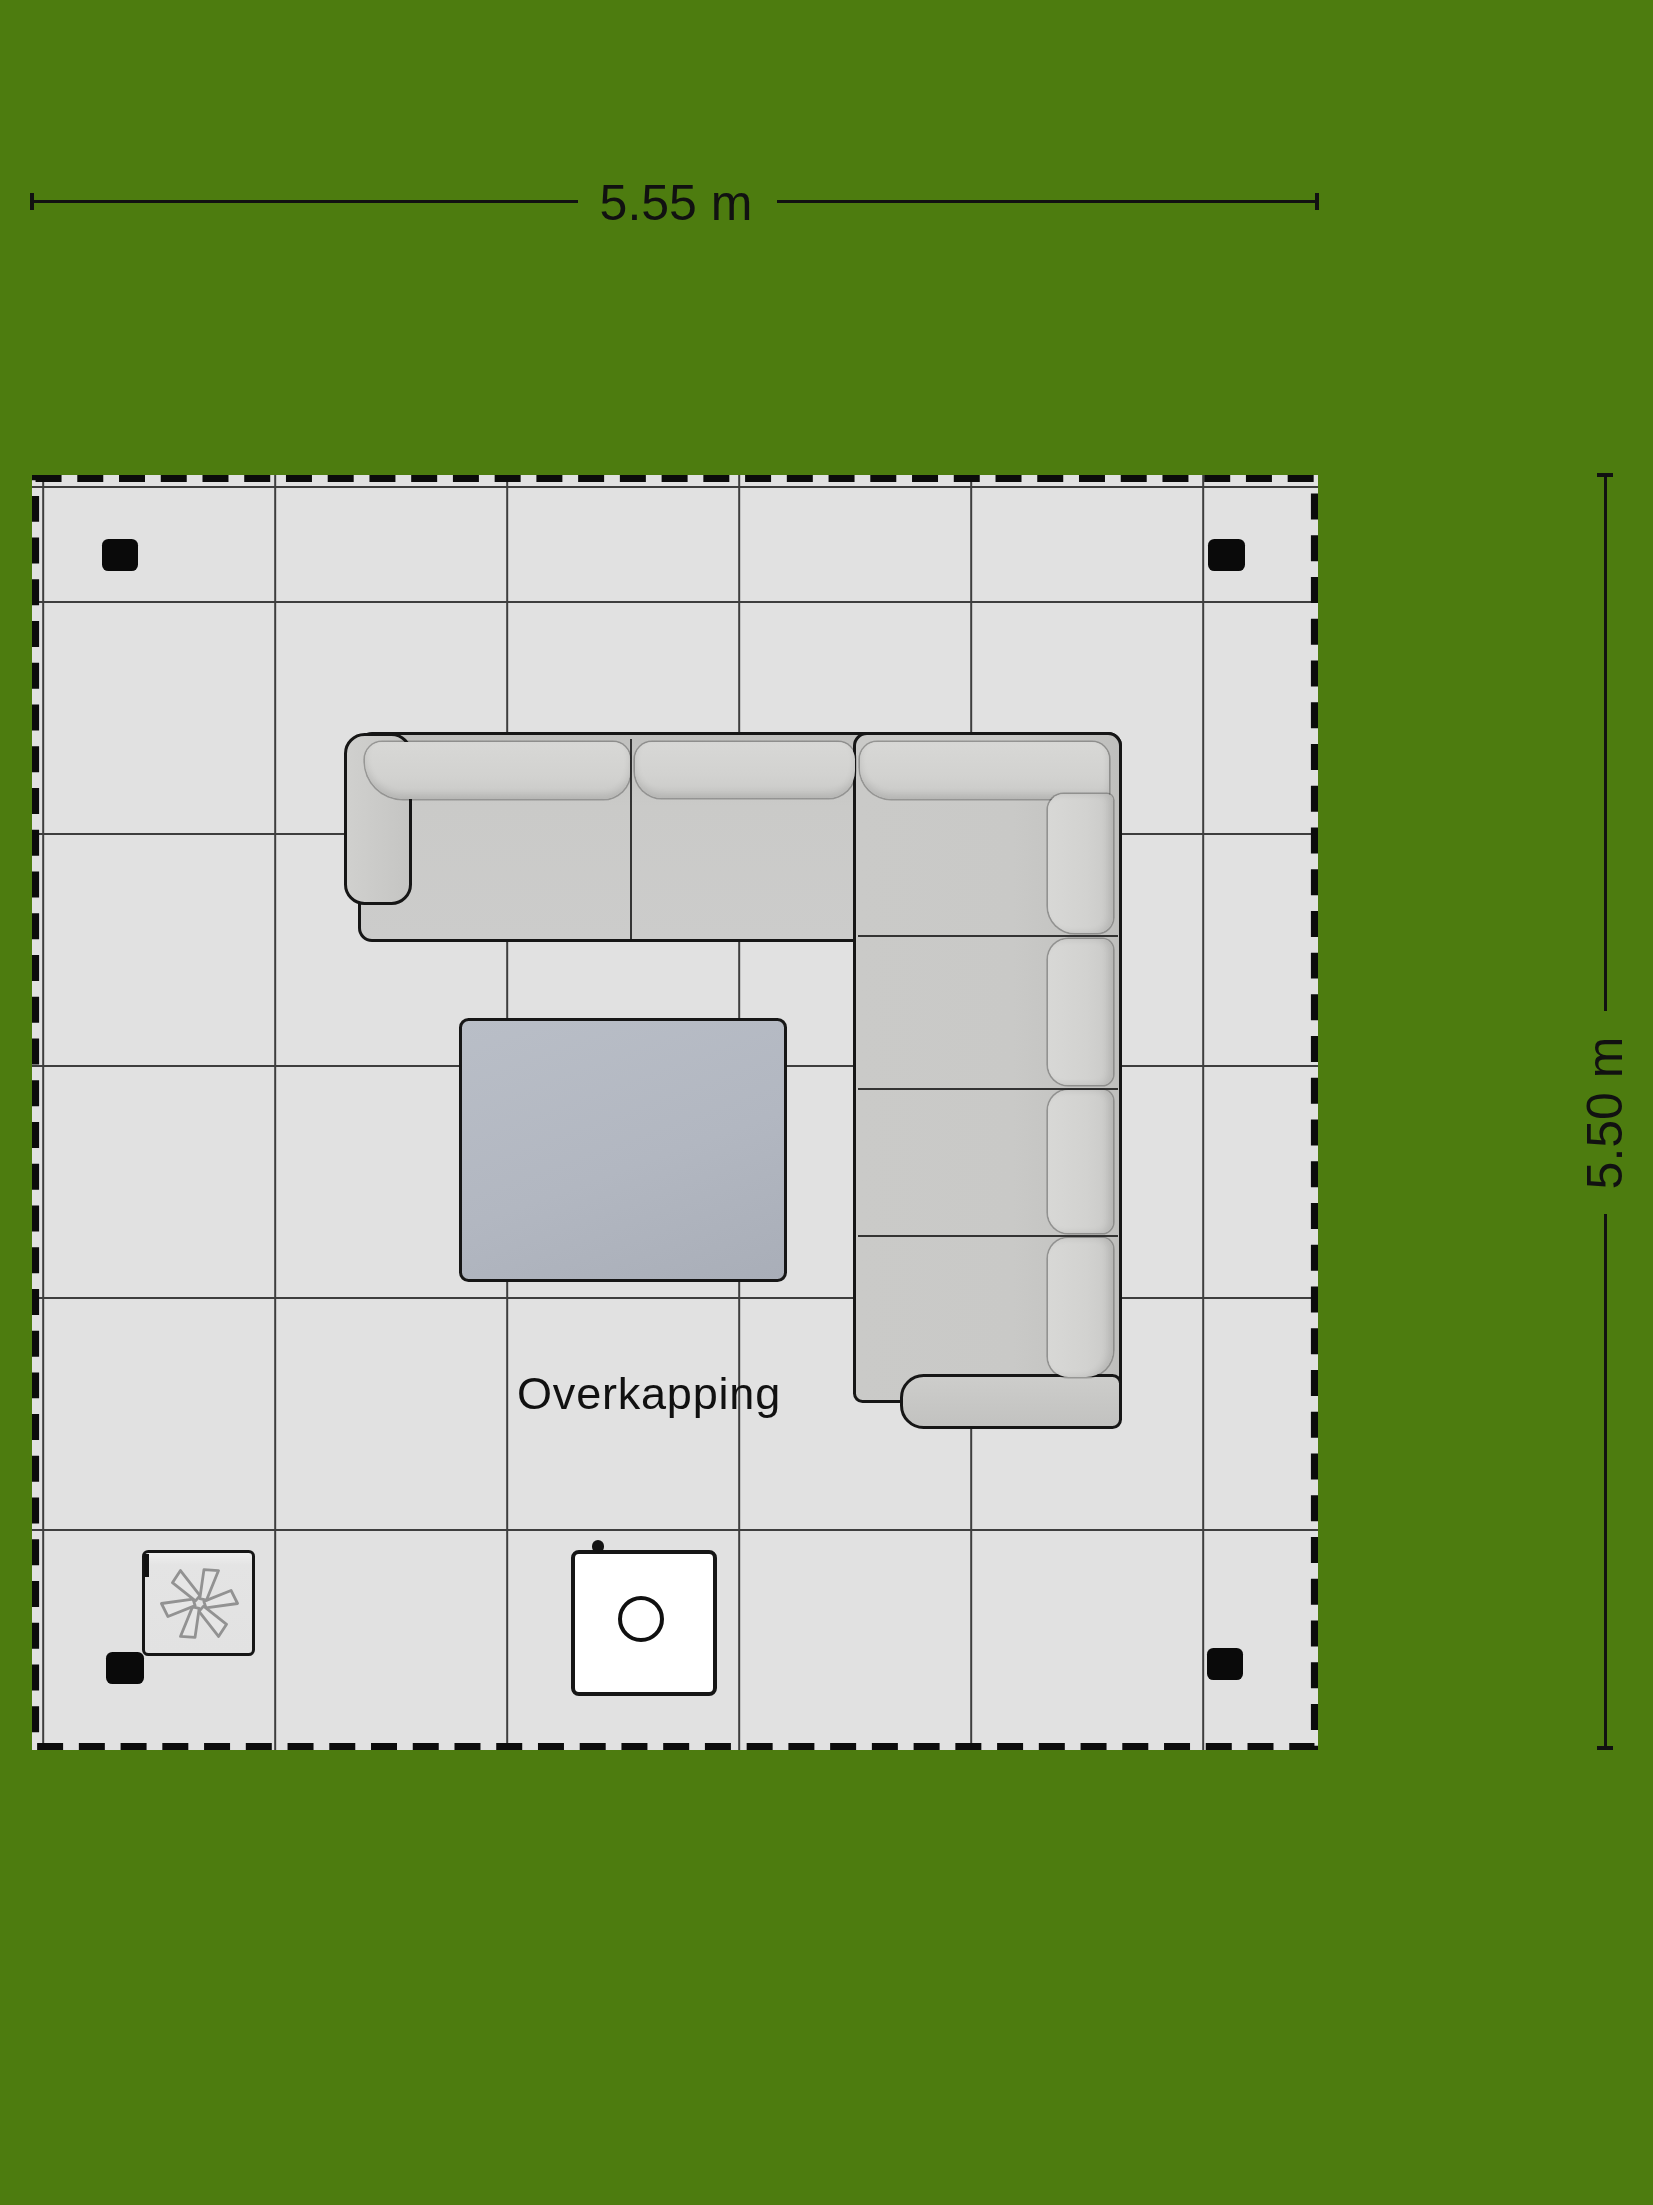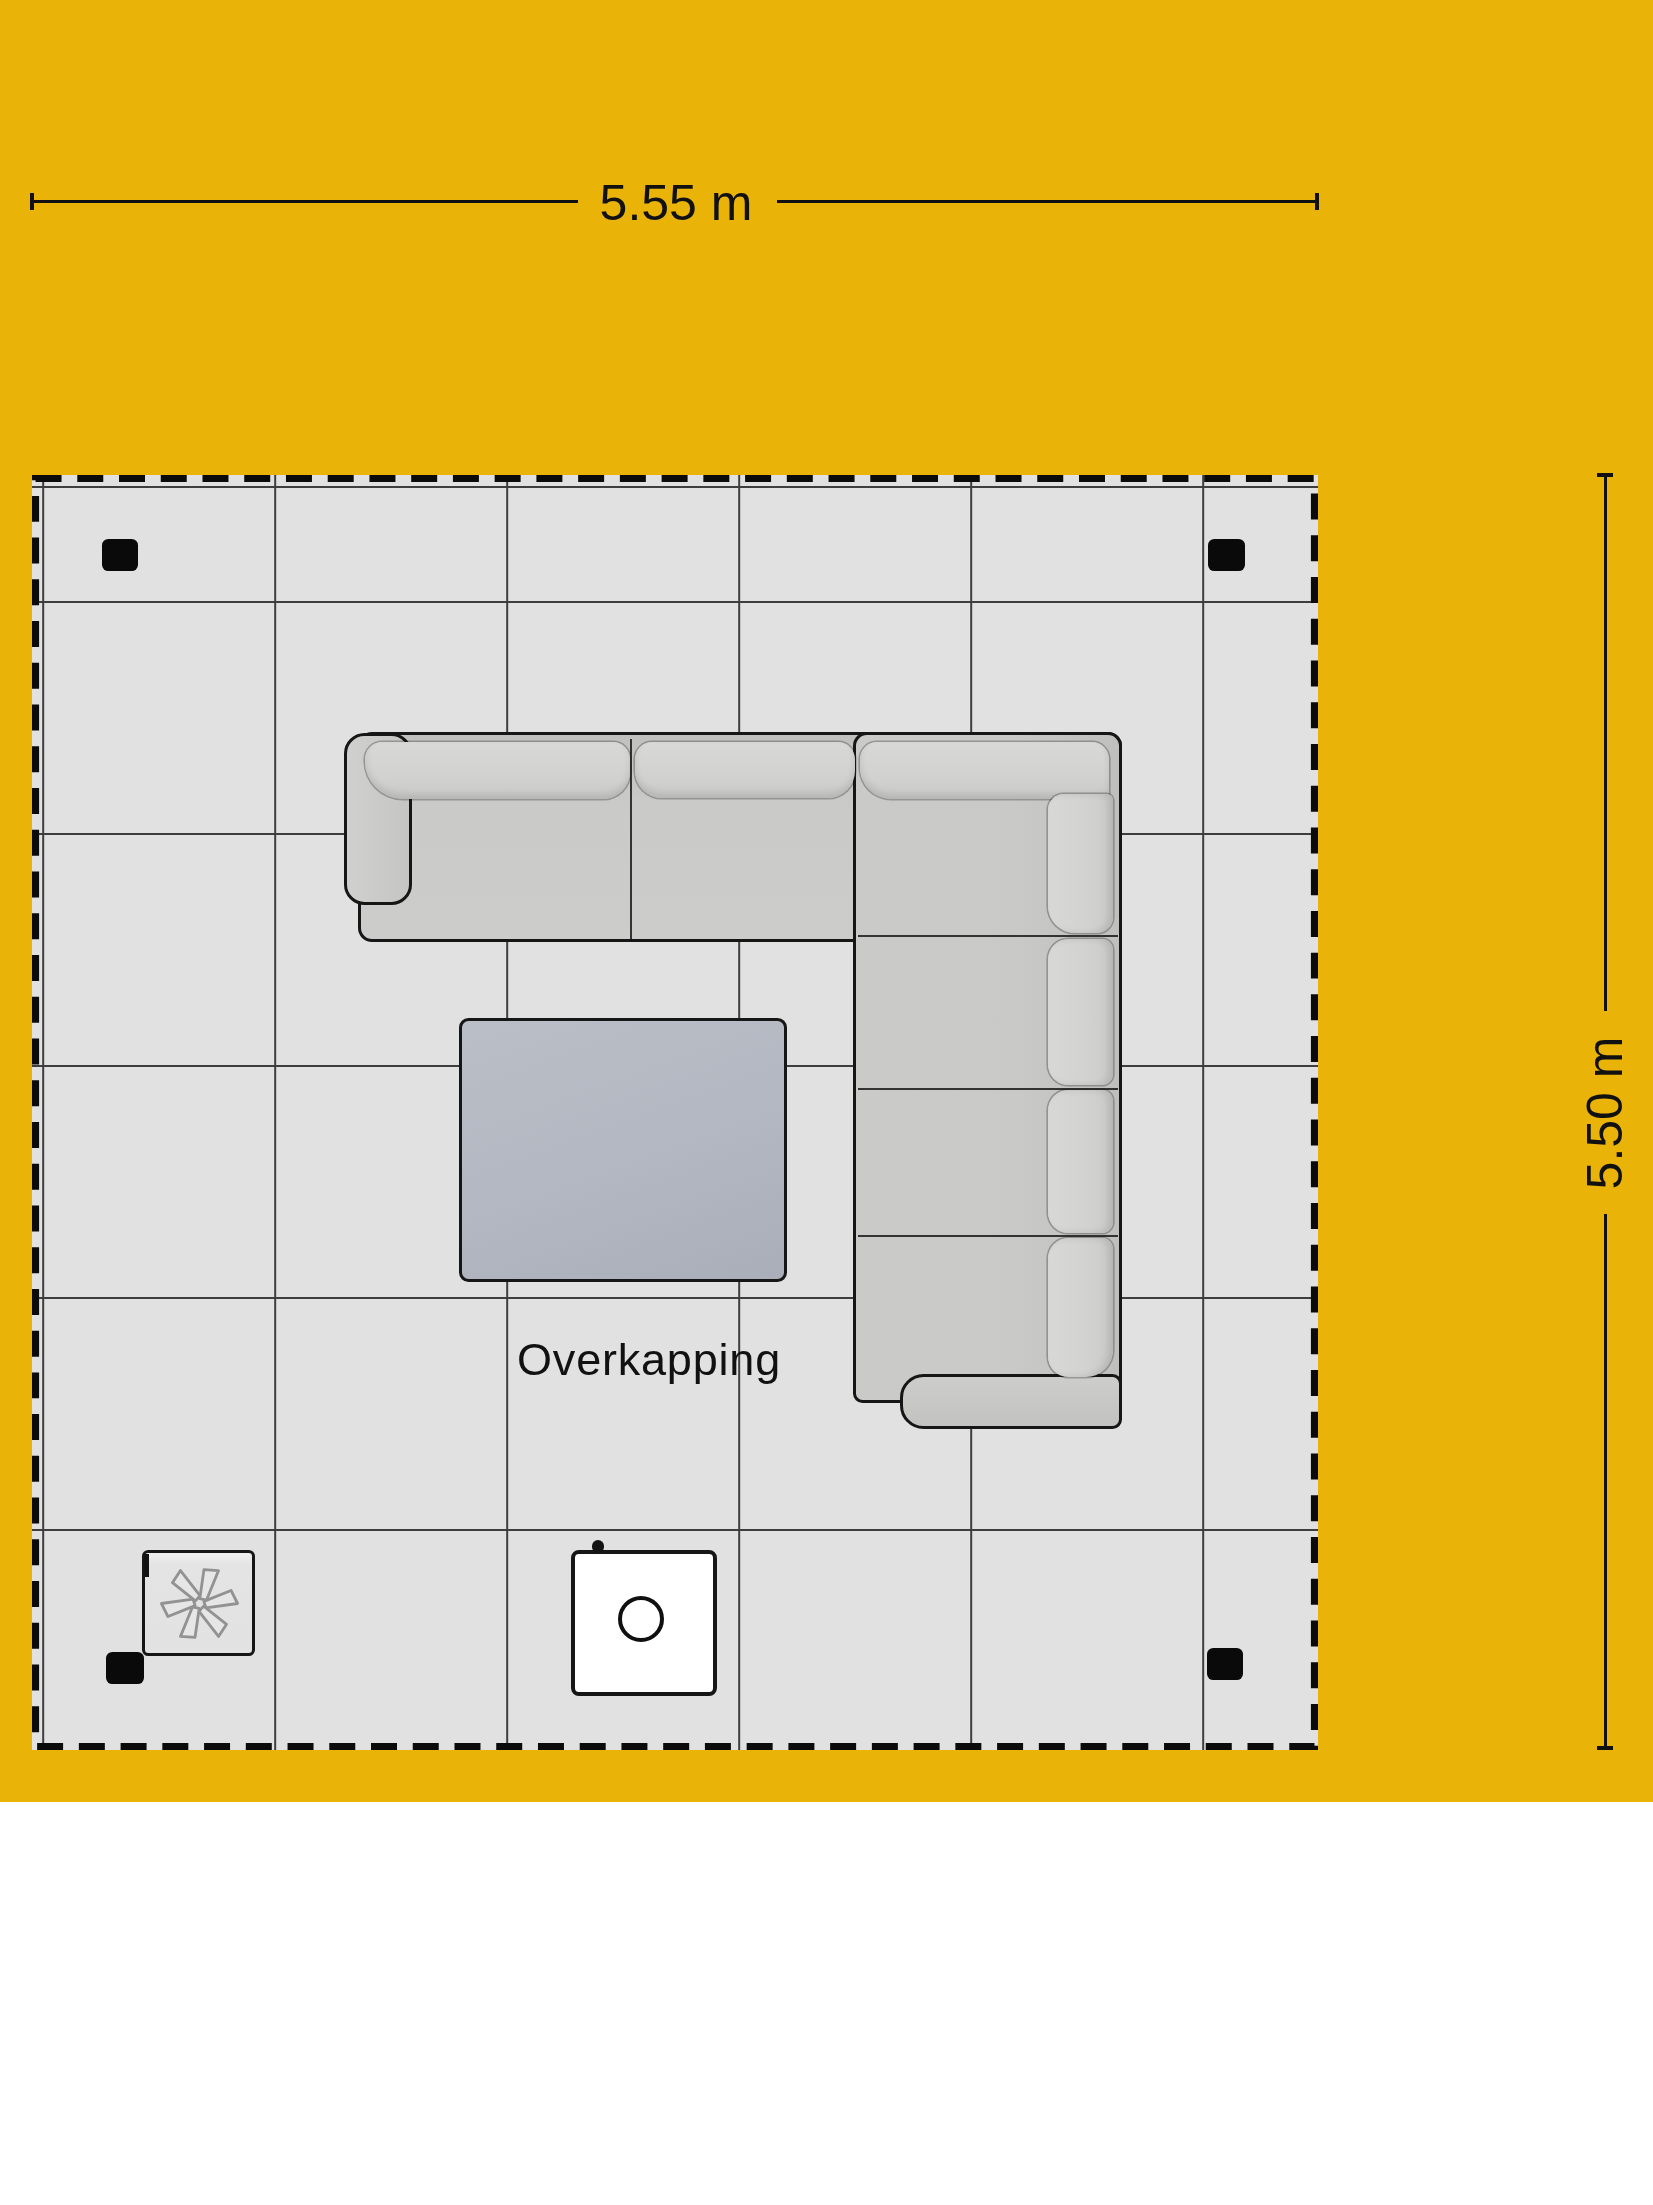--- a/index.html
+++ b/index.html
@@ -1,19 +1,19 @@
 <!DOCTYPE html>
 <html style="--c-floor: #e1e1e1; --c-grid: #3e3e3e; --c-outline: #161616; --c-post: #0a0a0a; --c-text: #111111;font-size:12.6px"><head>
 <meta charset="utf-8">
 <style>
   html,body{margin:0;padding:0;background:#ffffff;}
   .plan{
     position:relative;
-    width:1654px;height:1802px;
-    background:#eab308;
+    width:1654px;height:2205px;
+    background:#4d7c0f;
     font-family:"Liberation Sans", sans-serif;
     overflow:hidden;
   }
   
   .room{
     position:absolute;left:31.5px;top:475px;width:1286px;height:1275px;
     background-color:var(--c-floor,#e1e1e1);
     background-image:
       repeating-linear-gradient(to right, var(--c-grid,#3e3e3e) 0 1.6px, transparent 1.6px 232px),
       repeating-linear-gradient(to bottom, var(--c-grid,#3e3e3e) 0 1.6px, transparent 1.6px 232px);
@@ -58,21 +58,21 @@
     border:4.7px solid #101010;background:#ffffff;}
   .fire-knob{position:absolute;left:16.5px;top:-14px;width:12.6px;height:12.6px;border-radius:6.3px;background:#141414;}
   
   .heater{left:142px;top:1550px;width:113px;height:106px;border-radius:6.3px;
     background:linear-gradient(180deg,#efefef 0%,#e4e4e4 12%,#e2e2e2 100%);}
   .heater-hinge{position:absolute;left:-0.8px;top:0.8px;width:4.7px;height:23.6px;background:#121212;}
   
   .post{position:absolute;background:var(--c-post,#0a0a0a);border-radius:6.3px;}
   
   .room-label{
-    position:absolute;left:649px;top:1334px;transform:translateX(-50%);
+    position:absolute;left:649px;top:1368px;transform:translateX(-50%);
     font-size:45px;color:var(--c-text,#111);letter-spacing:0.8px;white-space:nowrap;
   }
 </style>
 </head>
 <body>
 
 <div class="plan">
 
   <div>
     <div class="dim-tick-v" style="left:30px;top:193px;"></div>

